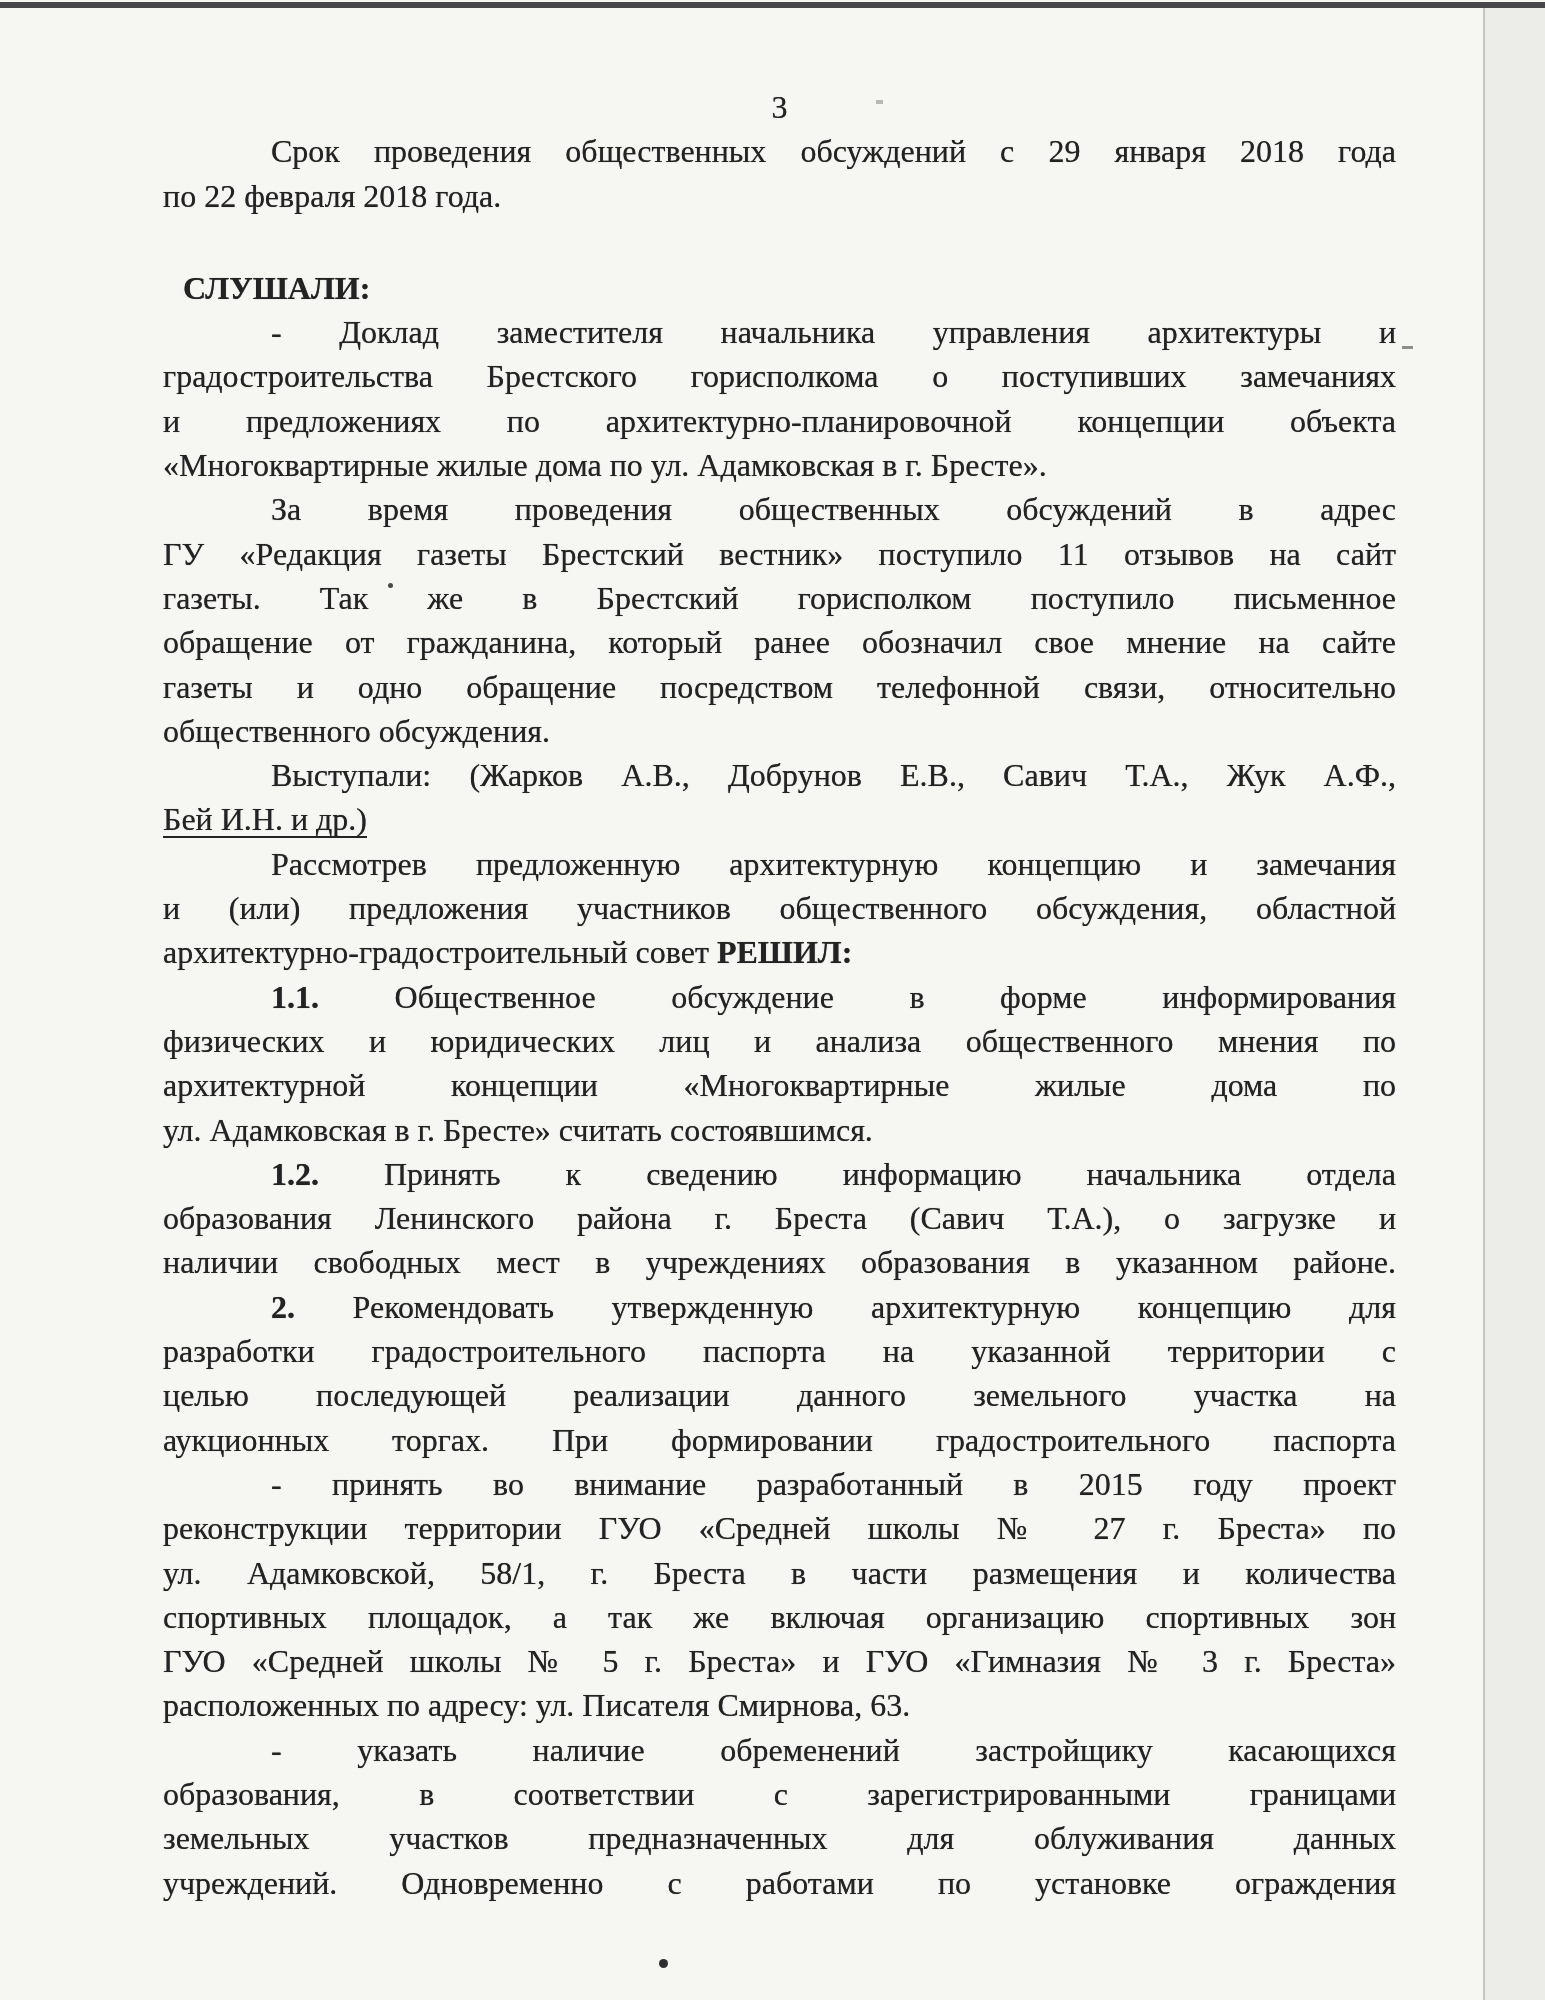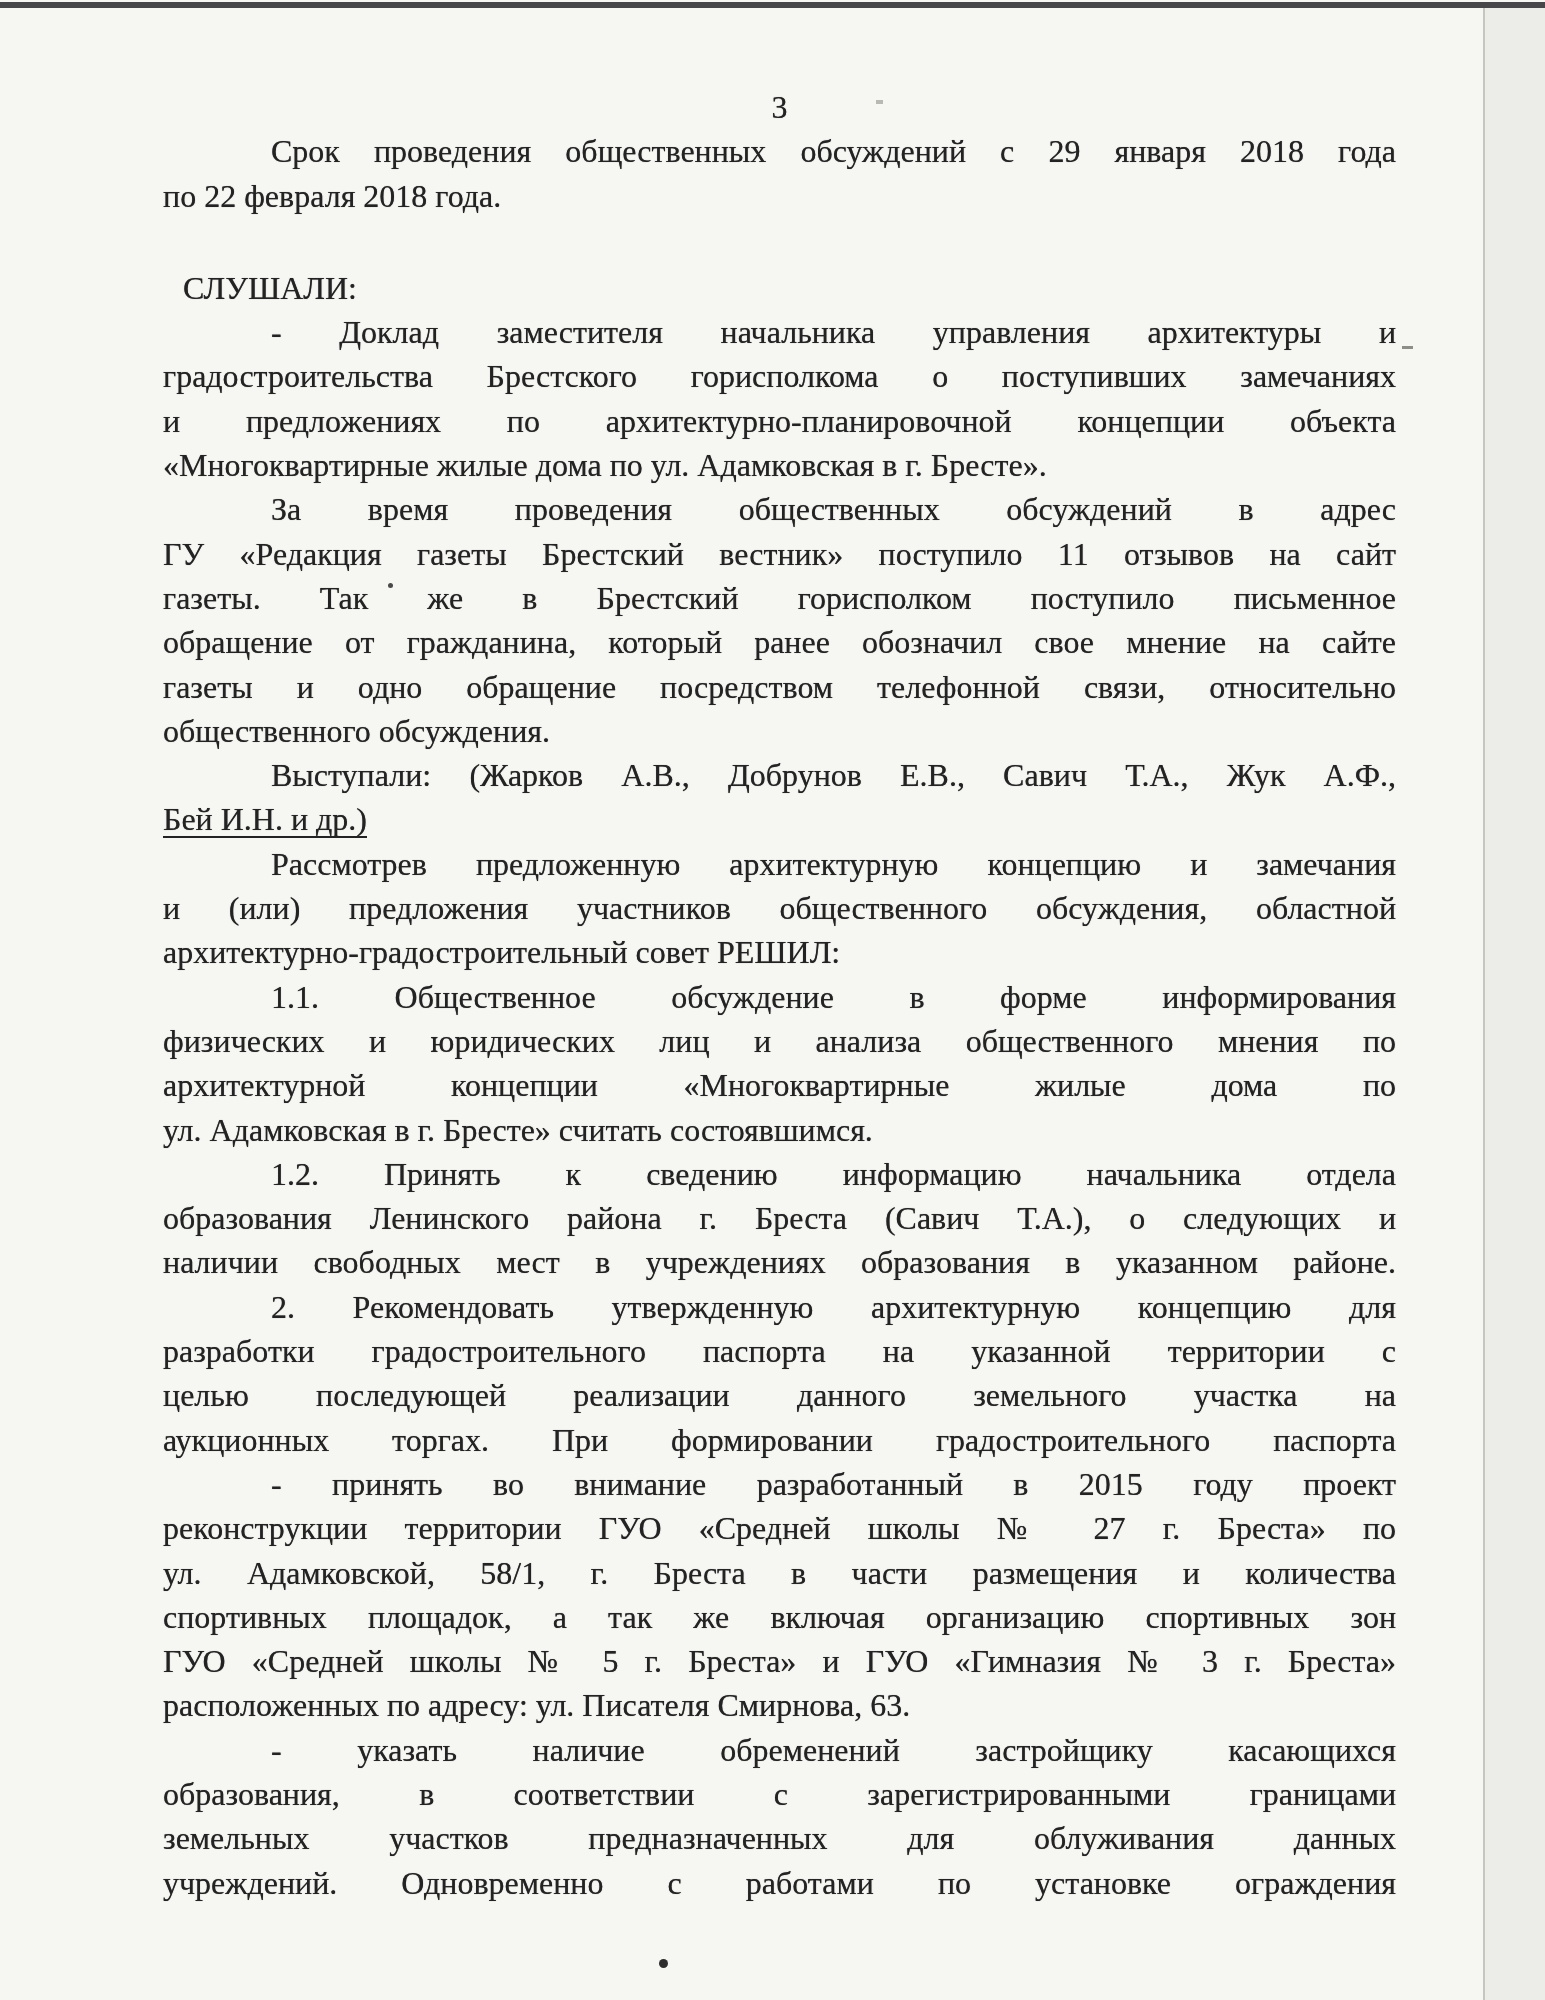--- a/index.html
+++ b/index.html
@@ -23,21 +23,21 @@
     position:absolute; left:163px; top:85px; width:1233px;
     font-size:32px; line-height:44.3px;
     text-shadow:0 0 0.7px rgba(35,35,35,0.75);
   }
   .page-number { text-align:center; }
   .para.mt { margin-top:48px; }
   .line { text-align:left; white-space:normal; }
   .line.just { text-align:justify; text-align-last:justify; -moz-text-align-last:justify; }
   .line.ind { text-indent:108px; }
   .line.hind { text-indent:20px; }
-  .b { font-weight:normal; }
+  .b { font-weight:bold; }
   .u { text-decoration:underline; text-underline-offset:6px; text-decoration-thickness:2px; }
   .artifact { position:absolute; }
 </style>
 </head>
 <body>
 
 <div class="screen">
   <div class="top-edge"></div>
   <div class="right-strip"></div>
 
@@ -75,21 +75,21 @@
           <div class="line"><span>архитектурно-градостроительный совет </span><span class="b">РЕШИЛ:</span></div>
         </div>
         <div class="para">
           <div class="line just ind"><span class="b">1.1.</span><span> Общественное обсуждение в форме информирования</span></div>
           <div class="line just"><span>физических и юридических лиц и анализа общественного мнения по</span></div>
           <div class="line just"><span>архитектурной концепции «Многоквартирные жилые дома по</span></div>
           <div class="line"><span>ул. Адамковская в г. Бресте» считать состоявшимся.</span></div>
         </div>
         <div class="para">
           <div class="line just ind"><span class="b">1.2.</span><span> Принять к сведению информацию начальника отдела</span></div>
-          <div class="line just"><span>образования Ленинского района г. Бреста (Савич Т.А.), о следующих и</span></div>
+          <div class="line just"><span>образования Ленинского района г. Бреста (Савич Т.А.), о загрузке и</span></div>
           <div class="line just"><span>наличии свободных мест в учреждениях образования в указанном районе.</span></div>
         </div>
         <div class="para">
           <div class="line just ind"><span class="b">2.</span><span> Рекомендовать утвержденную архитектурную концепцию для</span></div>
           <div class="line just"><span>разработки градостроительного паспорта на указанной территории с</span></div>
           <div class="line just"><span>целью последующей реализации данного земельного участка на</span></div>
           <div class="line just"><span>аукционных торгах. При формировании градостроительного паспорта</span></div>
         </div>
         <div class="para">
           <div class="line just ind"><span>- принять во внимание разработанный в 2015 году проект</span></div>

